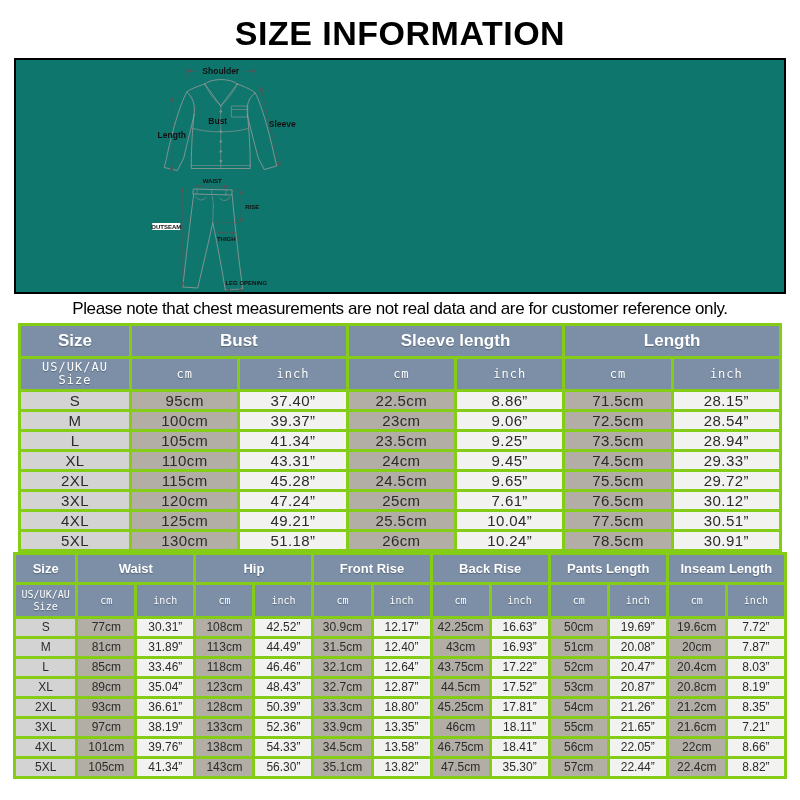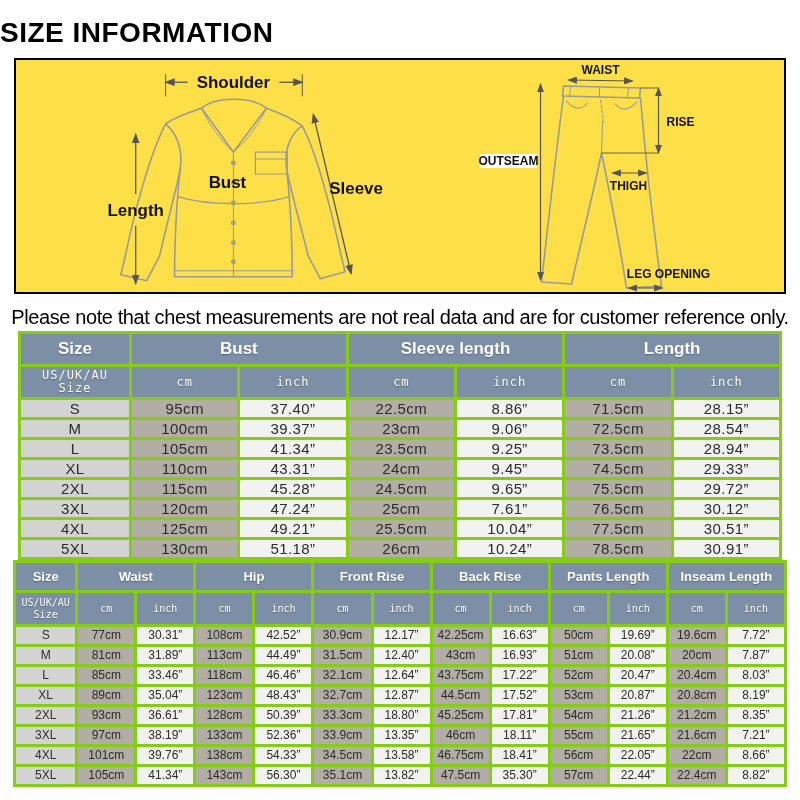--- a/index.html
+++ b/index.html
@@ -1,20 +1,20 @@
 <!DOCTYPE html>
 <html><head>
 <meta charset="utf-8">
 <style>
   html,body{margin:0;padding:0;background:#fff;}
   .page{width:800px;height:800px;background:#fff;overflow:hidden;font-family:"Liberation Sans",sans-serif;}
-  .title{margin-top:10px;height:46px;line-height:46px;text-align:left;font-size:28px;font-weight:bold;color:#000;letter-spacing:.5px;}
-  .diagram-box{margin:2px 14px 0 14px;height:232px;border:2px solid #000;display:flex;background:#fde047;}
+  .title{margin-top:10px;height:46px;line-height:46px;text-align:center;font-size:34px;font-weight:bold;color:#000;letter-spacing:.5px;}
+  .diagram-box{margin:2px 14px 0 14px;height:232px;border:2px solid #000;display:flex;background:#0f766e;flex-direction:column;}
   .diagram-box svg{display:block;}
-  .note{margin-top:10px;text-align:center;font-size:20px;line-height:26px;letter-spacing:-0.4px;white-space:nowrap;color:#000;}
+  .note{margin-top:2px;text-align:center;font-size:17px;line-height:26px;letter-spacing:-0.4px;white-space:nowrap;color:#000;}
   table{border-collapse:separate;border-spacing:3px;table-layout:fixed;background:#84cc16;}
   .t1{width:764px;margin:1px auto 0 auto;}
   .t2{width:774px;margin:0 auto;}
   th,td{padding:0;text-align:center;overflow:hidden;}
   th.group{background:#7c8fa6;color:#fff;font-weight:bold;text-shadow:0 1px 1px rgba(40,50,65,.45);}
   .t1 th.group{height:30px;font-size:17px;}
   .t2 th.group{height:27px;font-size:13px;}
   th.sub{background:#7c8fa6;color:#fff;font-family:"DejaVu Sans Mono",monospace;font-weight:normal;text-shadow:0 1px 1px rgba(40,50,65,.45);}
   .t1 th.sub{height:30px;font-size:12px;letter-spacing:1px;}
   .t2 th.sub{height:31px;font-size:10px;letter-spacing:0;}

